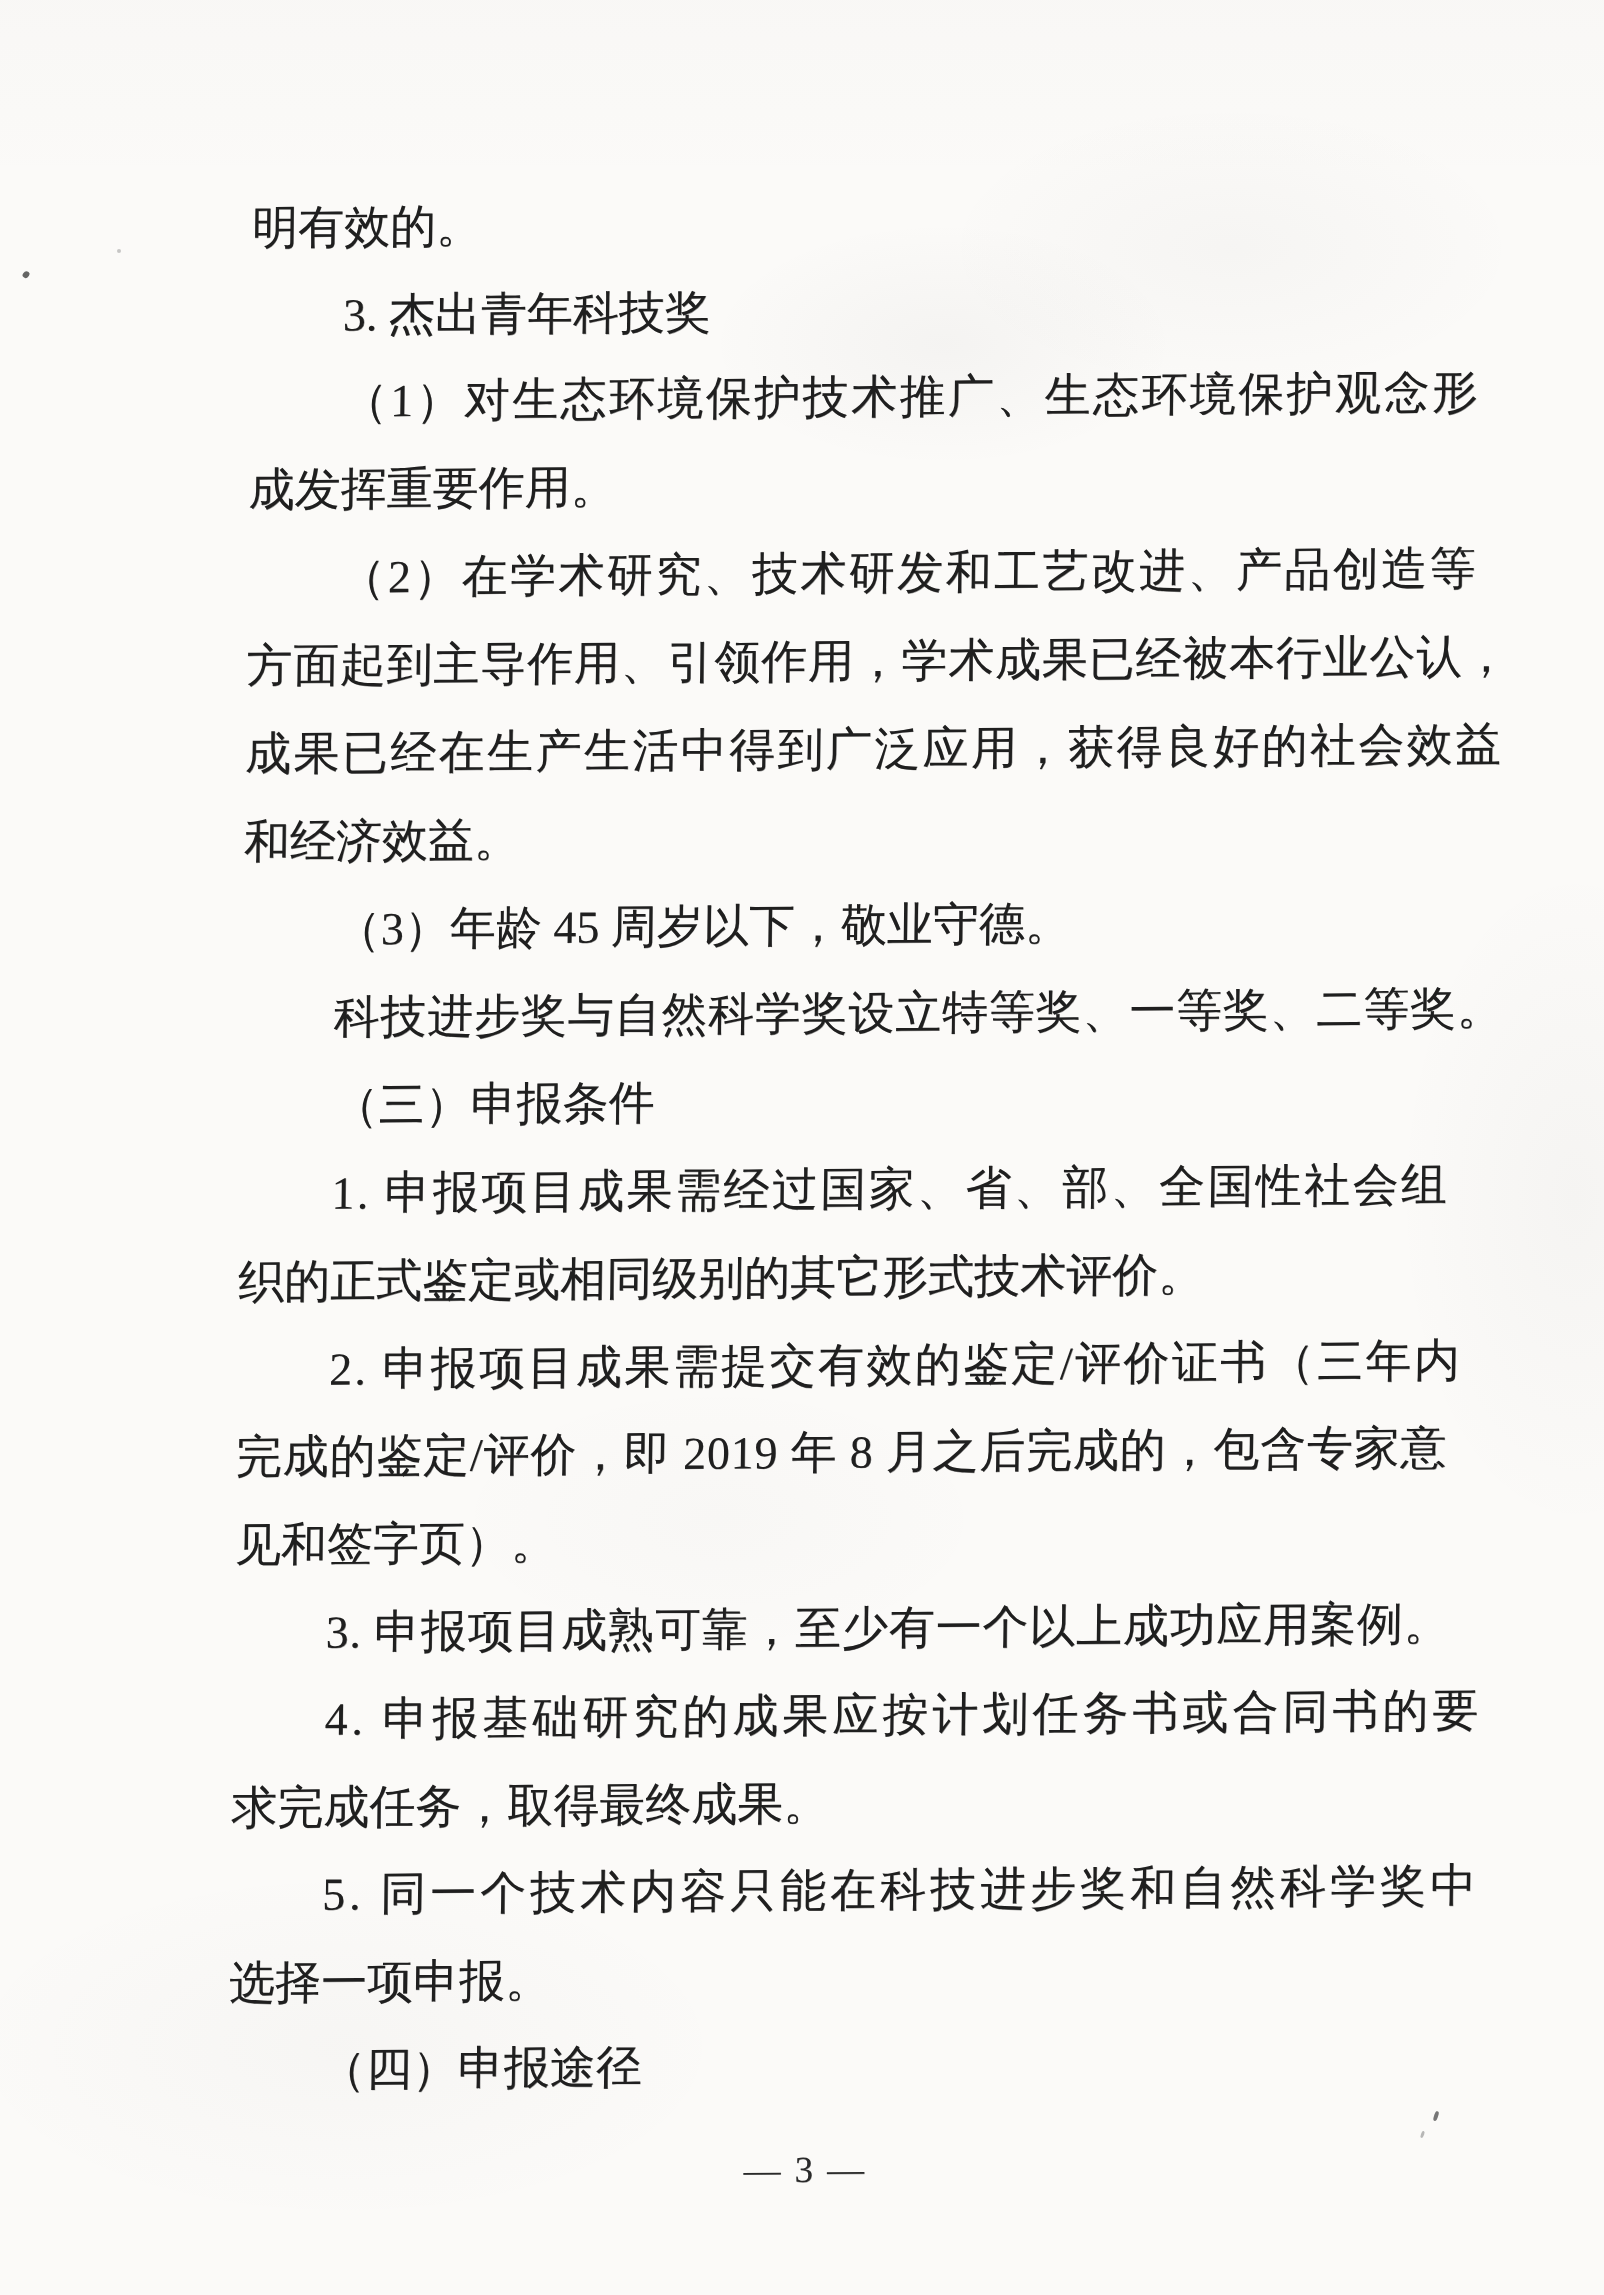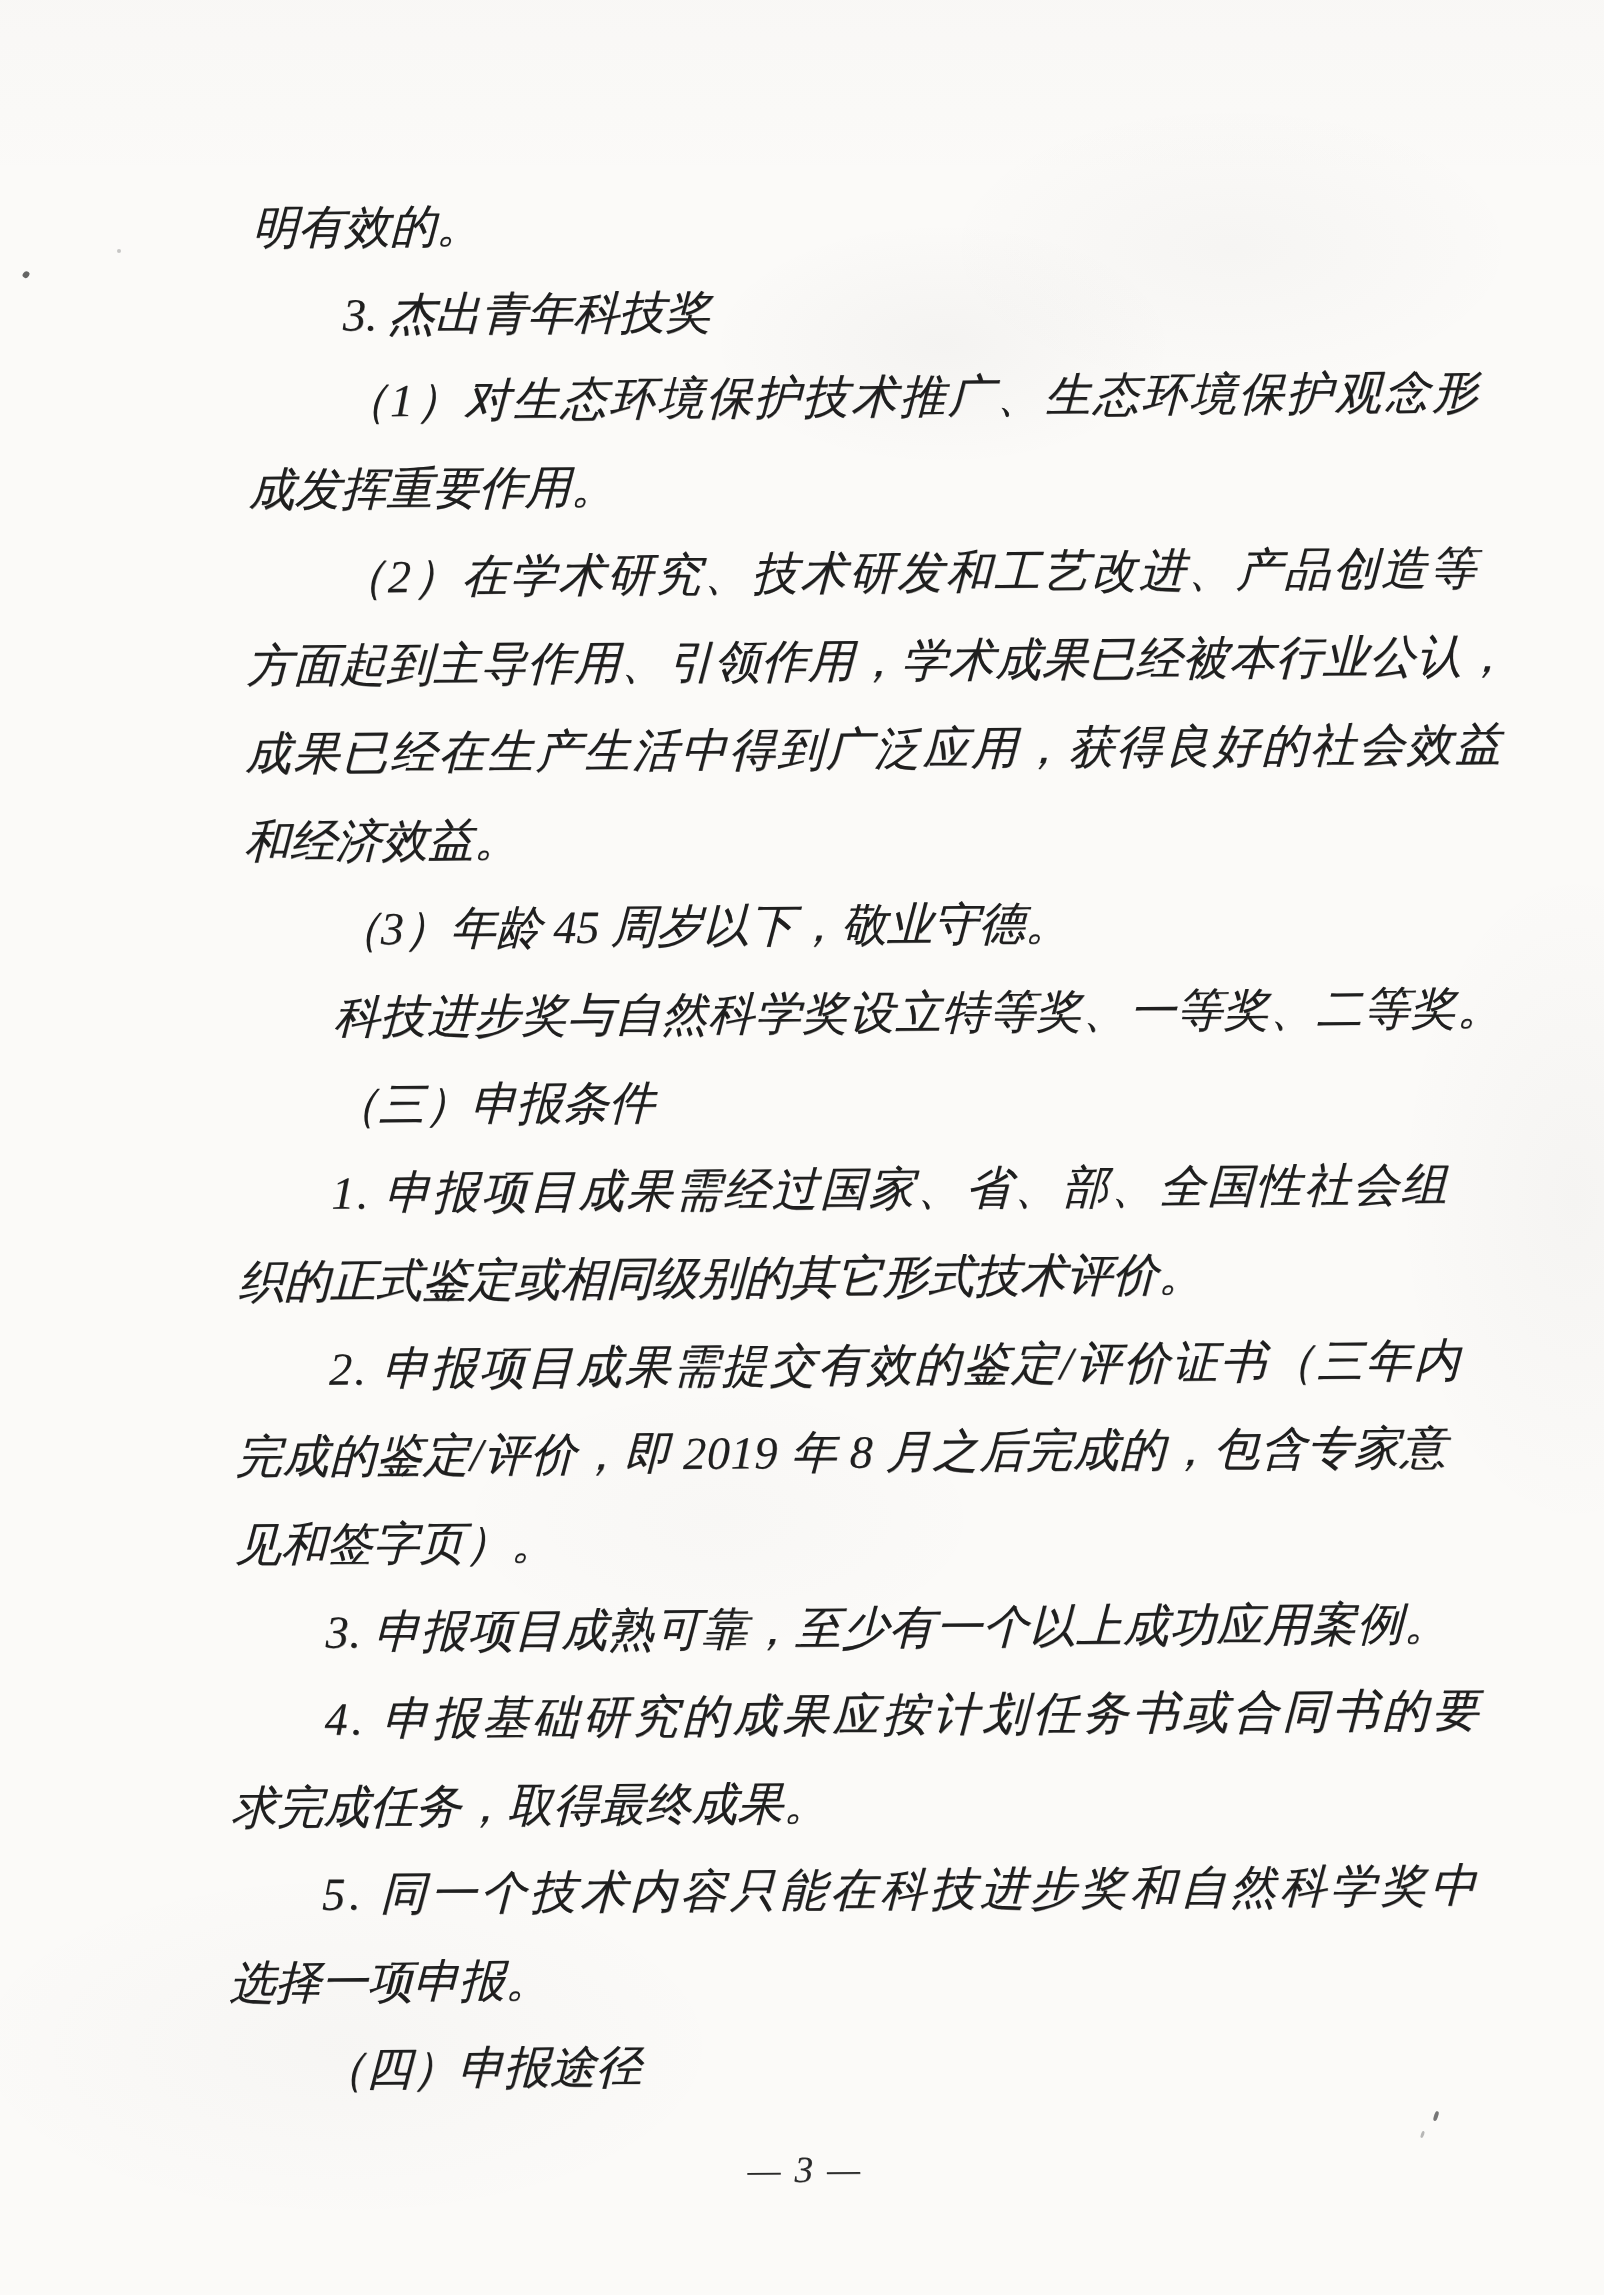--- a/index.html
+++ b/index.html
@@ -5,21 +5,20 @@
   html, body { margin: 0; padding: 0; }
   body {
     width: 1605px; height: 2295px;
     background: #f6f6f4;
     overflow: hidden;
     font-family: "Liberation Serif", "DejaVu Serif", serif;
   }
   .paper {
     position: absolute; inset: 0;
     background: #fbfaf8;
-    font-style: italic;
   }
   .texture {
     position: absolute; inset: 0; pointer-events: none;
     background:
       radial-gradient(ellipse 336px 176px at 943px 344px, rgba(60,60,60,0.035), transparent 70%),
       radial-gradient(ellipse 416px 208px at 1231px 248px, rgba(60,60,60,0.028), transparent 70%),
       radial-gradient(ellipse 559px 256px at 344px 2046px, rgba(60,60,60,0.025), transparent 70%),
       radial-gradient(ellipse 256px 480px at 1575px 1199px, rgba(60,60,60,0.03), transparent 70%),
       radial-gradient(ellipse 400px 200px at 719px 1519px, rgba(60,60,60,0.015), transparent 70%),
       linear-gradient(180deg, rgba(120,120,120,0.02) 0%, rgba(255,255,255,0) 8%);

